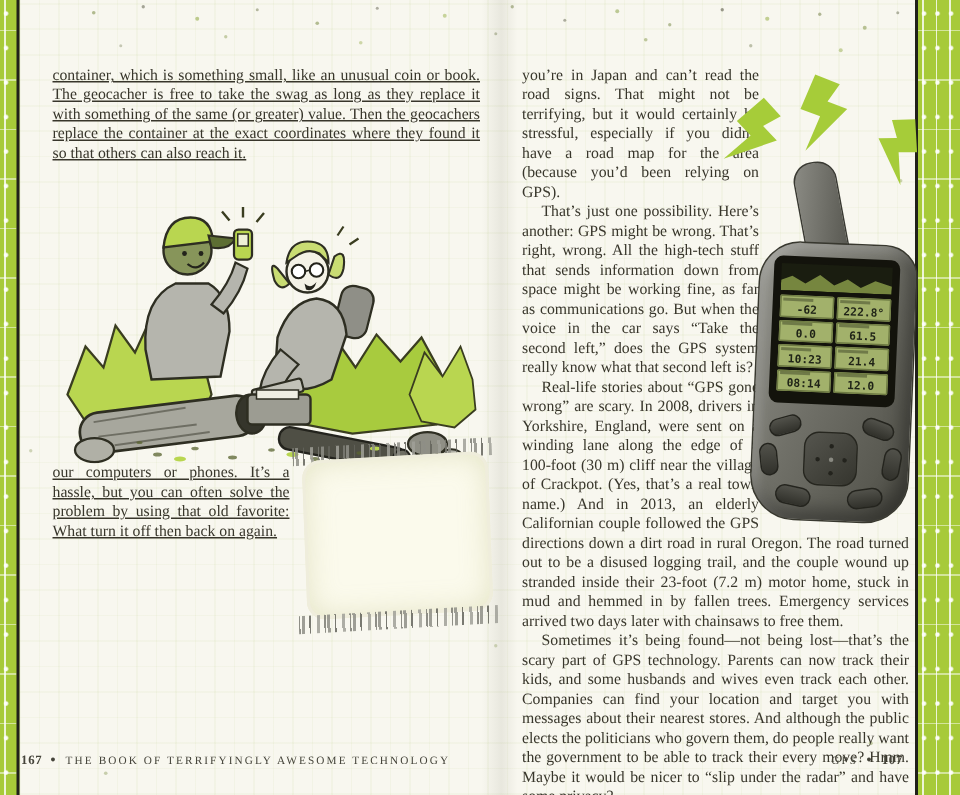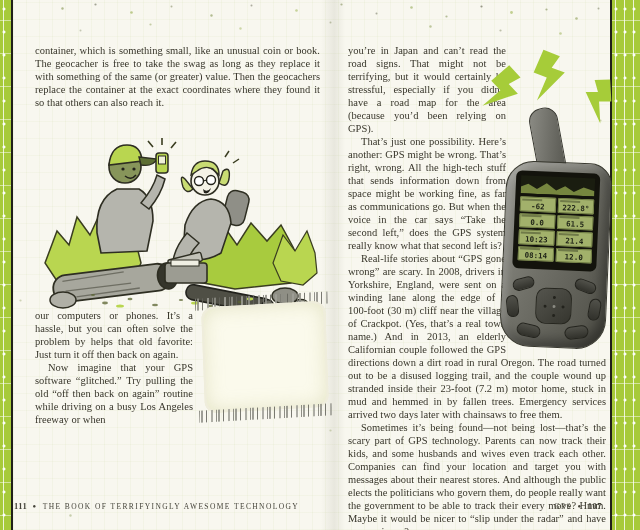--- a/index.html
+++ b/index.html
@@ -40,21 +40,21 @@
       430px 26px 0 .7px rgba(120,140,55,.45), 500px 30px 0 .6px rgba(80,90,40,.35),
       560px 33px 0 .8px rgba(140,165,60,.45), 330px 22px 0 .5px rgba(90,100,45,.35),
       150px 24px 0 .6px rgba(120,140,55,.4), 80px 30px 0 .5px rgba(80,90,40,.3),
       240px 28px 0 .7px rgba(140,165,60,.4), 600px 120px 0 .6px rgba(120,140,55,.35),
       595px 260px 0 .7px rgba(120,140,55,.3), 330px 430px 0 .6px rgba(120,140,55,.3),
       70px 515px 0 .7px rgba(110,130,50,.35), 400px 520px 0 .6px rgba(110,130,50,.3),
       580px 495px 0 .8px rgba(110,130,50,.4), 20px 300px 0 .6px rgba(110,130,50,.3);
   }
   
   .col{position:absolute; top:44px;}
-  .col-left{left:35px; width:285px;}
+  .col-left{left:35px; width:285px;text-decoration:underline;}
   .col-right{left:348px; width:258px;}
   p.body{margin:0; font-size:10.5px; line-height:13px; text-align:justify;}
   p.body + p.body{margin-top:0;}
   p.indent{text-indent:13px;}
   
   .banner{margin:6px 0 5px 0;}
   .banner .bg{
     display:inline-block; background:#a6cb37; color:#14140e;
     padding:3px 10px 4px 8px; transform:rotate(-.8deg);
   }
@@ -222,22 +222,21 @@
     </svg>
 
 
 
     <div class="wrapblock">
       <div class="glitch-box">
         <div class="gb-strip top"></div>
         <div class="gb-panel"></div>
         <div class="gb-strip bot"></div>
       </div>
-      <p class="body">our computers or phones. It’s a hassle, but you can often solve the problem by helps that old favorite: Just turn it off then back on again.</p>
-      <p class="body indent">Now imagine that your GPS software “glitched.” Try pulling the old “off then back on again” routine while driving on a busy Los Angeles freeway or when</p>
+      <p class="body">our computers or phones. It’s a hassle, but you can often solve the problem by using that old favorite: What turn it off then back on again.</p>
     </div>
   </div>
 
   <div class="col col-right">
     <div class="gps-float">
       <svg class="bolts" width="140" height="86" viewBox="0 0 140 86">
         <g fill="#a6cc39">
           <path transform="translate(8,16) rotate(26 18 28) scale(.78)" d="M14 2 L34 10 L24 24 L40 30 L6 64 L18 36 L2 30 Z"></path>
           <path transform="translate(54,0) scale(.82)" d="M14 2 L34 10 L24 24 L40 30 L6 64 L18 36 L2 30 Z"></path>
           <path transform="translate(136,28) scale(-.72,.72) rotate(-20 18 28)" d="M14 2 L34 10 L24 24 L40 30 L6 64 L18 36 L2 30 Z"></path>
@@ -287,21 +286,21 @@
         </div>
       </div>
     </div>
     <p class="body">you’re in Japan and can’t read the road signs. That might not be terrifying, but it would certainly be stressful, especially if you didn’t have a road map for the area (because you’d been relying on GPS).</p>
     <p class="body indent">That’s just one possibility. Here’s another: GPS might be wrong. That’s right, wrong. All the high-tech stuff that sends information down from space might be working fine, as far as communications go. But when the voice in the car says “Take the second left,” does the GPS system really know what that second left is?</p>
     <p class="body indent">Real-life stories about “GPS gone wrong” are scary. In 2008, drivers in Yorkshire, England, were sent on a winding lane along the edge of a 100-foot (30 m) cliff near the village of Crackpot. (Yes, that’s a real town name.) And in 2013, an elderly Californian couple followed the GPS directions down a dirt road in rural Oregon. The road turned out to be a disused logging trail, and the couple wound up stranded inside their 23-foot (7.2 m) motor home, stuck in mud and hemmed in by fallen trees. Emergency services arrived two days later with chainsaws to free them.</p>
     <p class="body indent">Sometimes it’s being found—not being lost—that’s the scary part of GPS technology. Parents can now track their kids, and some husbands and wives even track each other. Companies can find your location and target you with messages about their nearest stores. And although the public elects the politicians who govern them, do people really want the government to be able to track their every move? Hmm. Maybe it would be nicer to “slip under the radar” and have some privacy?</p>
   </div>
 
   <div class="footer footer-left">
-    <span class="pg">111</span>
+    <span class="pg">167</span>
     <span class="dot">●</span>
     <span>THE BOOK OF TERRIFYINGLY AWESOME TECHNOLOGY</span>
   </div>
   <div class="footer footer-right">
     <span>GPS</span>
     <span class="dot">●</span>
     <span class="pg">107</span>
   </div>
 </div>
 

